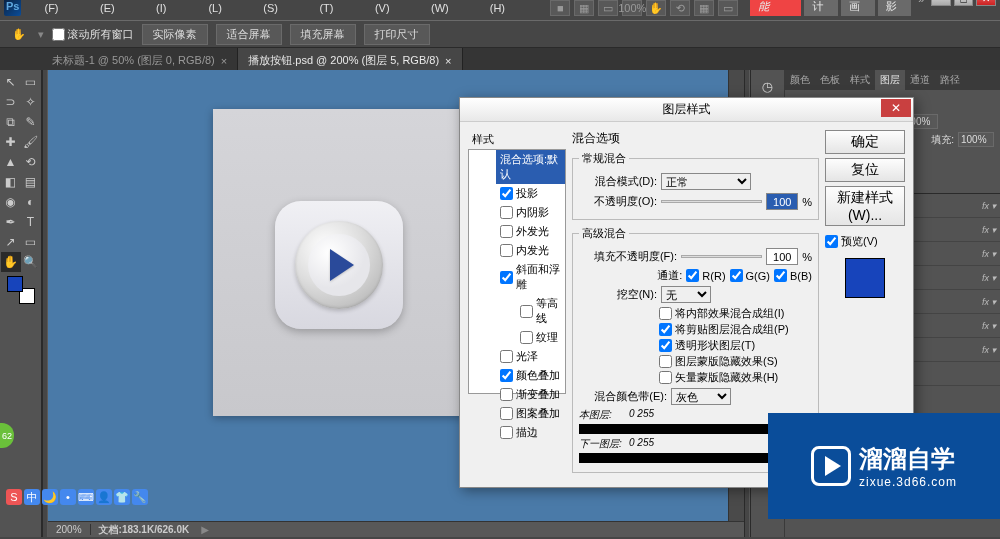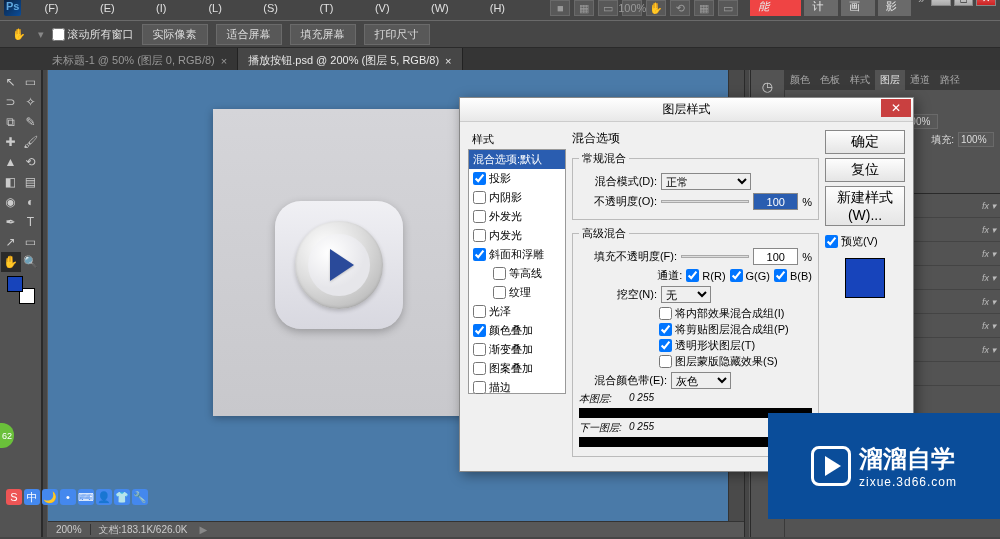--- a/index.html
+++ b/index.html
@@ -43,21 +43,21 @@
     .canvas-area { flex:1; background:#4a7aa8; position:relative; overflow:hidden;}
     .canvas { position:absolute; top:39px; left:165px; width:255px;height:307px; background:linear-gradient(#d5d5d9,#c8c8cc); box-shadow:0 2px 8px rgba(0,0,0,0.3);}
     .play-icon { position:absolute;top:92px;left:62px;width:128px;height:128px;background:linear-gradient(#f0f0f4,#d8d8e0);border-radius:26px;box-shadow:0 3px 8px rgba(0,0,0,0.25);display:flex;align-items:center;justify-content:center;}
     .play-circle { width:88px;height:88px;border-radius:50%;background:radial-gradient(circle at 35% 30%,#fff,#ddd 45%,#aaa);box-shadow:0 2px 4px rgba(0,0,0,0.2),inset 0 -1px 3px rgba(0,0,0,0.15);display:flex;align-items:center;justify-content:center;}
     .play-inner { width:62px;height:62px;border-radius:50%;background:radial-gradient(circle at 35% 30%,#fff,#e6e6ea 60%);display:flex;align-items:center;justify-content:center;}
     .play-tri { width:0;height:0;border-left:24px solid #2a4a9a;border-top:16px solid transparent;border-bottom:16px solid transparent;margin-left:6px;filter:drop-shadow(0 1px 1px rgba(0,0,0,0.2));}
     
     .scrollbar-v {position:absolute;right:0;top:0;bottom:16px;width:16px;background:#4a4a4a;border-left:1px solid #333;}
     .scrollbar-h {position:absolute;left:0;right:0;bottom:0;height:16px;background:#585858;border-top:1px solid #333;display:flex;align-items:center;font-size:10px;color:#ccc;}
     .scrollbar-h .zoom{padding:0 8px;border-right:1px solid #333;}
-    .scrollbar-h .info{padding:0 8px;}
+    .scrollbar-h .info{padding:0 8px;font-weight:bold;}
     .scrollbar-h .tri{margin-left:4px;color:#888;}
     
     
     .right-panels { width:250px; background:#535353; border-left:1px solid #2a2a2a;display:flex;}
     .icon-col { width:34px;border-right:1px solid #3a3a3a;padding-top:6px;display:flex;flex-direction:column;align-items:center;gap:10px;}
     .icon-col span {width:22px;height:20px;color:#ccc;display:flex;align-items:center;justify-content:center;font-size:13px;}
     .panels-main {flex:1;display:flex;flex-direction:column;font-size:11px;color:#ddd;}
     .panel-tabs {display:flex;height:20px;background:#3a3a3a;font-size:10px;}
     .panel-tabs span{padding:3px 5px;color:#aaa;}
     .panel-tabs span.act{background:#535353;color:#e8e8e8;}
@@ -72,32 +72,32 @@
     .layer-row .fx{margin-left:auto;font-size:9px;font-style:italic;color:#bbb;}
     
     
     .dialog { position:absolute; top:97px; left:459px; width:455px; background:#f0f0f0; border:1px solid #888; box-shadow:3px 3px 12px rgba(0,0,0,0.4); font-size:12px;color:#000;}
     .dialog-title {height:24px;background:linear-gradient(#fff,#e8e8e8);display:flex;align-items:center;justify-content:center;font-size:12px;border-bottom:1px solid #ccc;position:relative;}
     .dialog-title .close{position:absolute;right:2px;top:1px;width:30px;height:18px;background:#c94040;color:#fff;display:flex;align-items:center;justify-content:center;font-size:12px;}
     .dialog-body {display:flex;padding:8px;gap:6px;}
     .style-col {width:98px;}
     .style-col .hdr{font-size:11px;padding:2px 4px;}
     .style-list {border:1px solid #999;background:#fff;height:245px;font-size:11px;}
-    .style-list .item{padding:2px 4px;display:flex;align-items:center;gap:3px;}
+    .style-list .item{padding:2px 4px;display:flex;align-items:center;gap:3px;margin-left:27px;}
     .style-list .item.sel{background:#2a5db0;color:#fff;}
     .style-list .item input{margin:0;}
     .style-list .item.indent{padding-left:24px;}
     .blend-col {flex:1;}
     .fieldset {border:1px solid #bbb;padding:4px 6px 6px;margin-bottom:6px;font-size:11px;}
     .fieldset legend{font-size:11px;padding:0 3px;}
     .frow{display:flex;align-items:center;gap:4px;margin:3px 0;font-size:11px;}
     .frow label{text-align:right;}
     .frow select,.frow input[type=text]{font-size:11px;border:1px solid #888;height:17px;}
     .frow select{width:90px;}
-    .frow input[type=text]{width:45px;text-align:center;}
+    .frow input[type=text]{width:32px;text-align:center;}
     .frow input.hl{background:#2a5db0;color:#fff;}
     .slider{flex:1;height:3px;background:#ddd;border:1px solid #aaa;position:relative;}
     .chkrow{display:flex;align-items:center;gap:3px;font-size:11px;margin:1px 0;}
     .slider-block{margin:3px 0;font-style:italic;}
     .slider-block .lbls{display:flex;font-size:10px;}
     .slider-block .lbls span:first-child{width:50px;}
     .slider-block .track{height:10px;background:linear-gradient(to right,#000,#000);position:relative;margin:2px 0;}
     .btn-col {width:80px;display:flex;flex-direction:column;gap:4px;}
     .btn-col button{font-size:14px;padding:2px 4px;border:1px solid #888;background:linear-gradient(#fdfdfd,#e5e5e5);}
     
@@ -436,20 +436,24 @@
               <span>将剪贴图层混合成组(P)</span>
             </label>
             <label class="chkrow">
               <input type="checkbox" checked="" style="">
               <span>透明形状图层(T)</span>
             </label>
             <label class="chkrow">
               <input type="checkbox" style="">
               <span>图层蒙版隐藏效果(S)</span>
             </label>
+            <label class="chkrow">
+              <input type="checkbox" style="">
+              <span>矢量蒙版隐藏效果(H)</span>
+            </label>
           </div>
         <div class="frow">
             <label style="width:88px">混合颜色带(E):</label>
             <select style="width:60px"><option>灰色</option></select>
           </div>
         <div class="slider-block">
           <div class="lbls">
               <span>本图层:</span>
               <span>0        255</span>
             </div>

